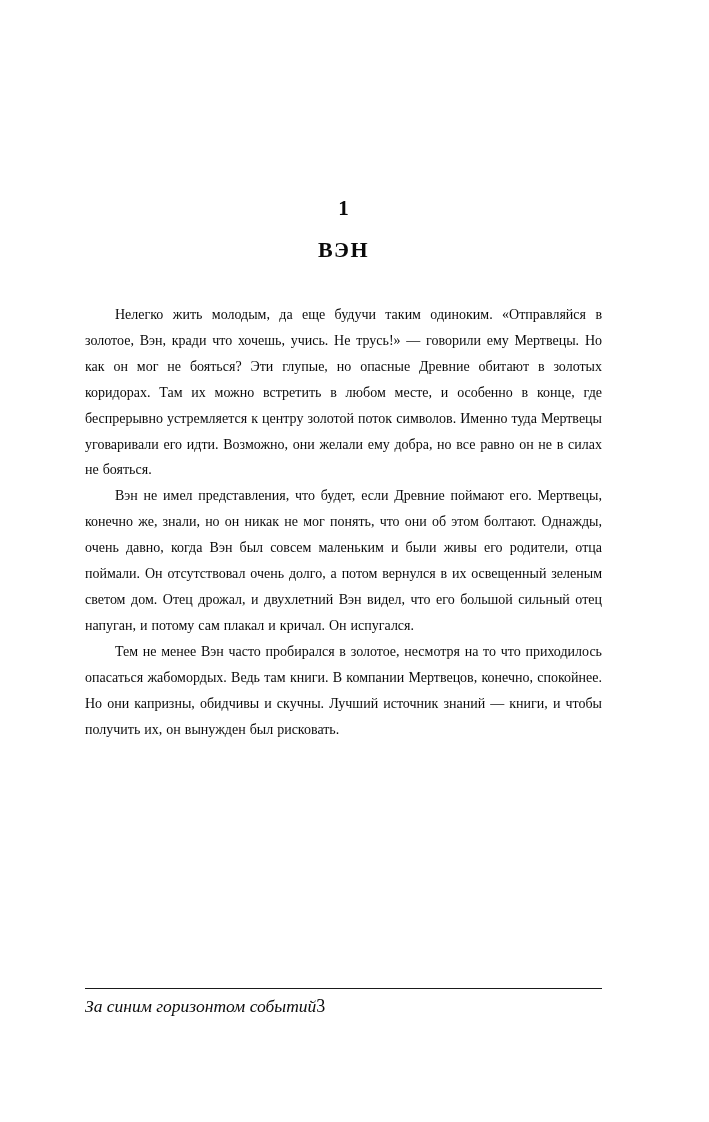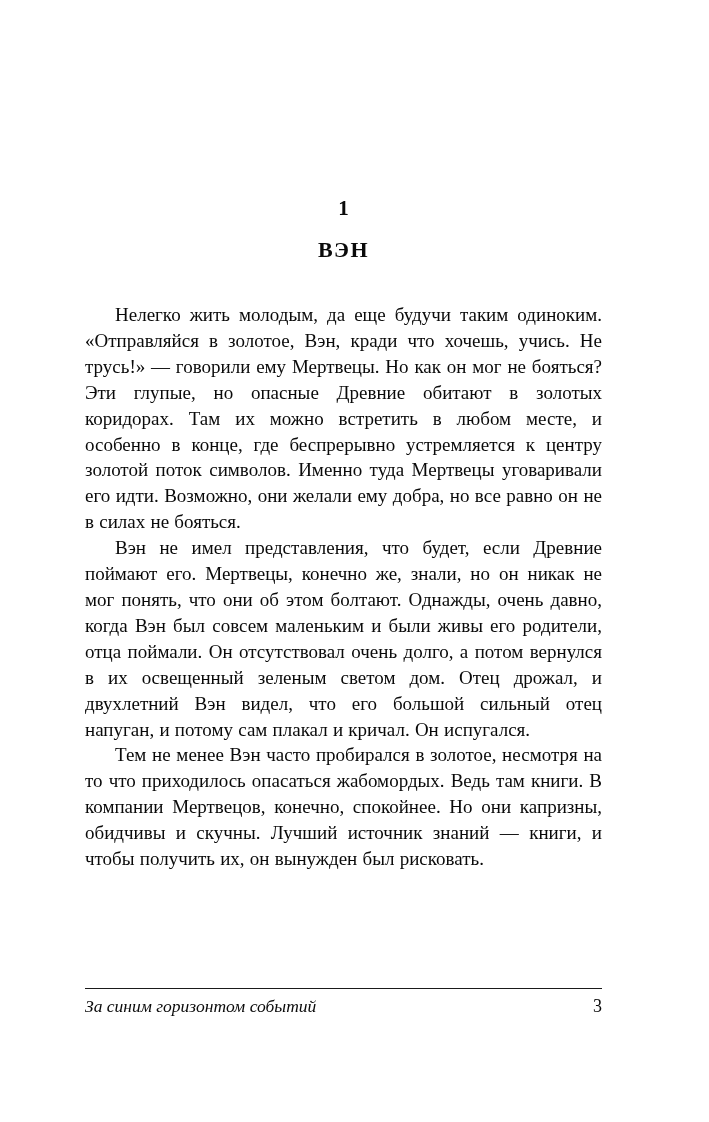--- a/index.html
+++ b/index.html
@@ -36,40 +36,38 @@
   .chapter-title {
     text-align: center;
     font-weight: bold;
     font-size: 22px;
     line-height: 26px;
     letter-spacing: 1.5px;
     margin: 0 0 39px 0;
   }
   .body-text p {
     margin: 0;
-    font-size: 19px;
+    font-size: 14px;
     line-height: 25.9px;
     text-align: justify;
     text-indent: 30px;
     hyphens: auto;
     -webkit-hyphens: auto;
     word-spacing: 0.5px;
   }
   .footer {
     position: absolute;
     left: 85px;
     top: 988px;
     width: 517px;
     border-top: 1.2px solid #1a1a1a;
     padding-top: 7px;
     display: flex;
-    justify-content: space-between;
     align-items: baseline;
     font-size: 17.5px;
-    gap: 20px;
   }
   .running-title {
     font-style: italic;
   }
   .page-number {
     font-style: normal;
     font-size: 18px;
   }
 </style>
 </head>

